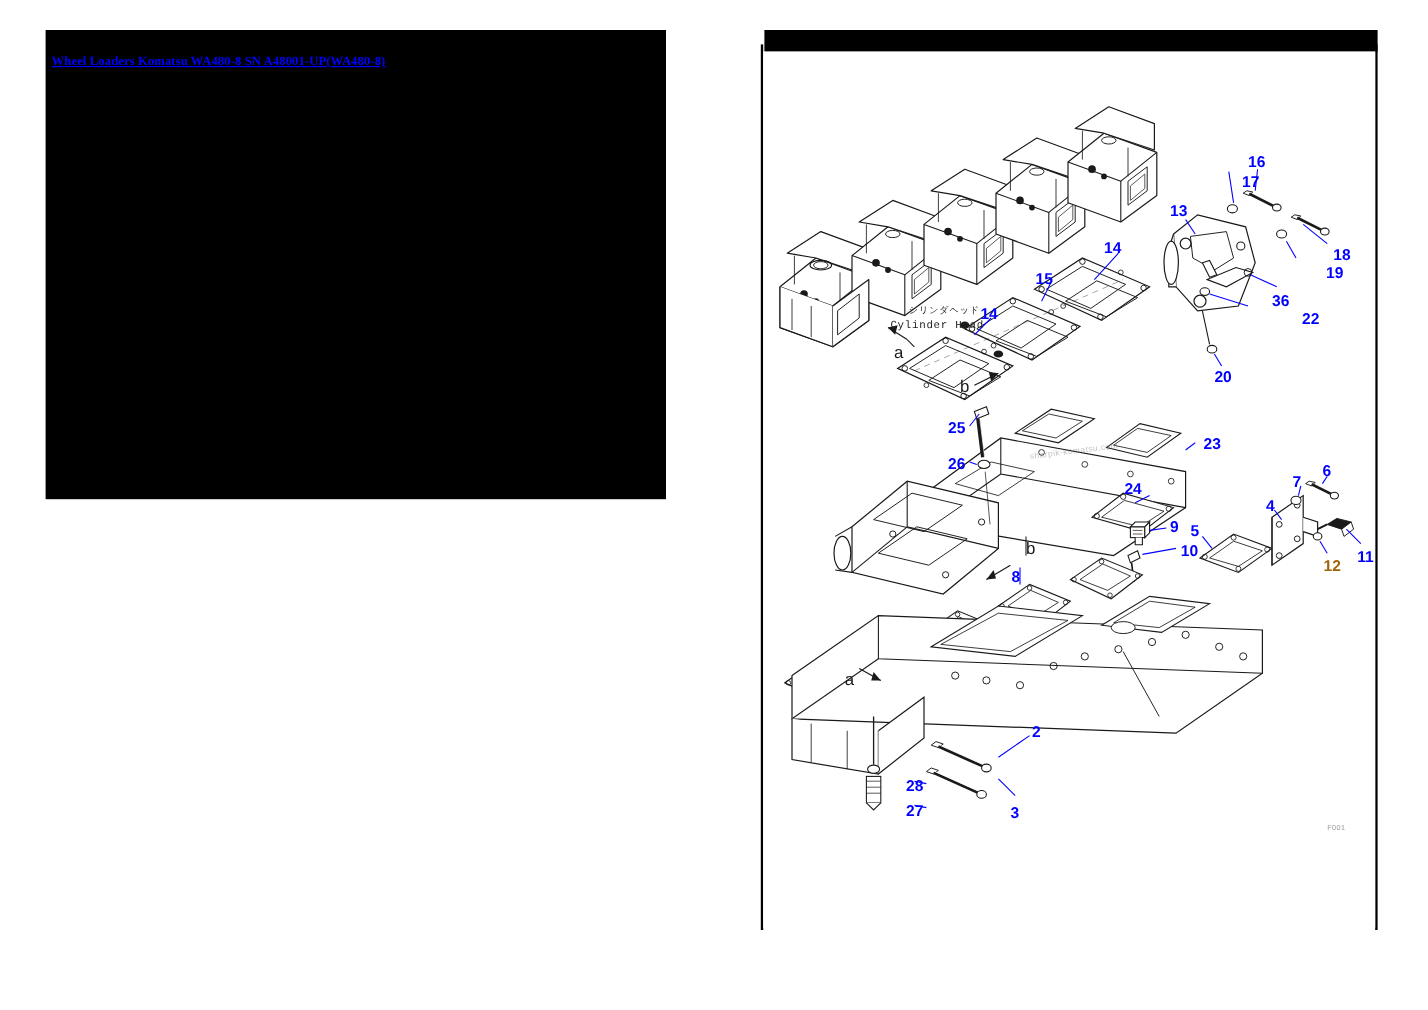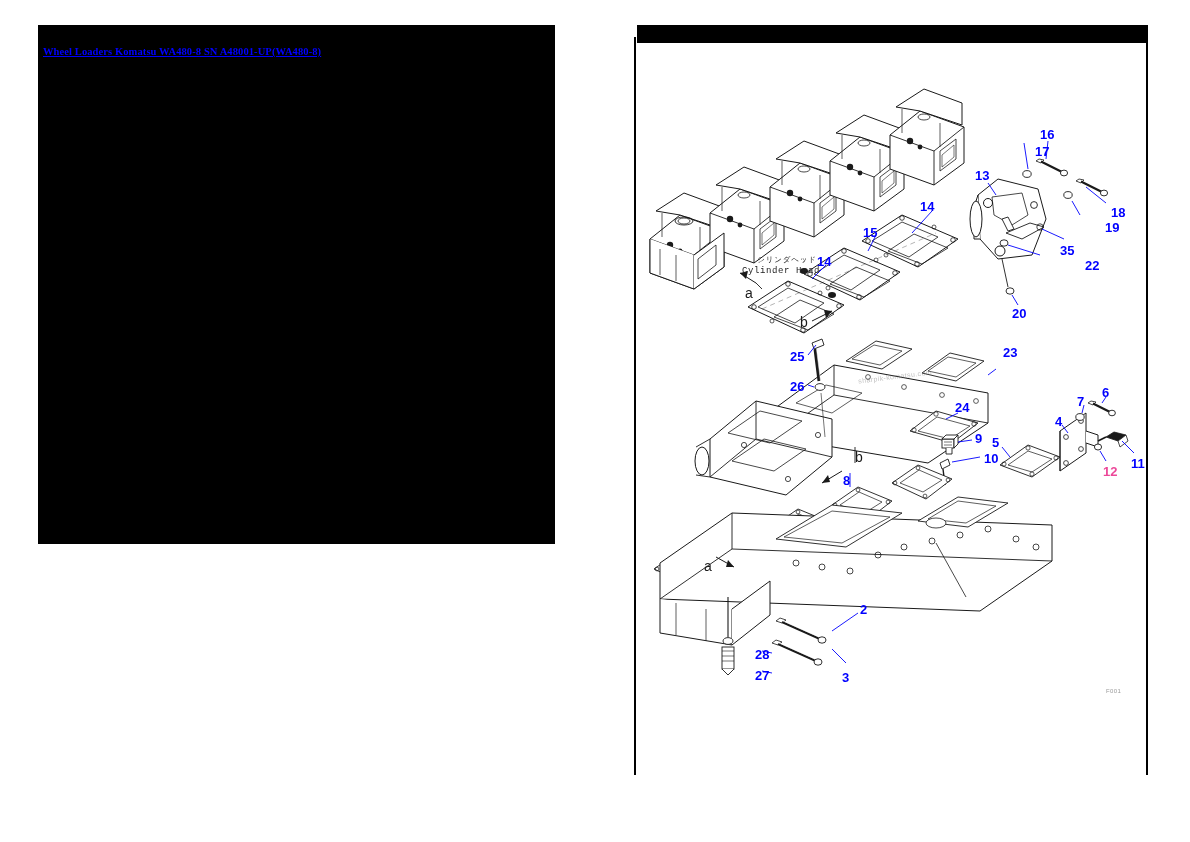--- a/index.html
+++ b/index.html
@@ -14,21 +14,21 @@
     overflow: hidden;
     font-family: "Liberation Sans", sans-serif;
   }
 
   
   #left-panel {
     position: absolute;
     left: 38px;
     top: 25px;
     width: 517px;
-    height: 519px;
+    height: 391px;
     background: #000000;
   }
   #catalog-title-link {
     position: absolute;
     left: 5px;
     top: 21px;
     color: #0000ff;
     text-decoration: underline;
     font-family: "Liberation Serif", serif;
     font-weight: bold;
@@ -457,34 +457,34 @@
         <div class="callout" style="left: 224px; top: 560px; color: rgb(0, 0, 255);">2</div>
         <div class="callout" style="left: 206px; top: 628px; color: rgb(0, 0, 255);">3</div>
         <div class="callout" style="left: 419px; top: 372px; color: rgb(0, 0, 255);">4</div>
         <div class="callout" style="left: 356px; top: 393px; color: rgb(0, 0, 255);">5</div>
         <div class="callout" style="left: 466px; top: 343px; color: rgb(0, 0, 255);">6</div>
         <div class="callout" style="left: 441px; top: 352px; color: rgb(0, 0, 255);">7</div>
         <div class="callout" style="left: 207px; top: 431px; color: rgb(0, 0, 255);">8</div>
         <div class="callout" style="left: 339px; top: 389px; color: rgb(0, 0, 255);">9</div>
         <div class="callout" style="left: 348px; top: 409px; color: rgb(0, 0, 255);">10</div>
         <div class="callout" style="left: 495px; top: 414px; color: rgb(0, 0, 255);">11</div>
-        <div class="callout" style="left: 467px; top: 422px; color: #ec4899; text-align: right;">12</div>
+        <div class="callout" style="left: 467px; top: 422px; color: #a16207; text-align: right;">12</div>
         <div class="callout" style="left: 339px; top: 126px; color: rgb(0, 0, 255);">13</div>
         <div class="callout" style="left: 181px; top: 212px; color: rgb(0, 0, 255);">14</div>
         <div class="callout" style="left: 284px; top: 157px; color: rgb(0, 0, 255);">14</div>
         <div class="callout" style="left: 227px; top: 183px; color: rgb(0, 0, 255);">15</div>
         <div class="callout" style="left: 404px; top: 85px; color: rgb(0, 0, 255);">16</div>
         <div class="callout" style="left: 375px; top: 102px; color: rgb(0, 0, 255); margin-left: 24px;">17</div>
         <div class="callout" style="left: 475px; top: 163px; color: rgb(0, 0, 255);">18</div>
         <div class="callout" style="left: 443px; top: 178px; color: rgb(0, 0, 255); margin-left: 26px;">19</div>
         <div class="callout" style="left: 376px; top: 264px; color: rgb(0, 0, 255);">20</div>
-        <div class="callout" style="left: 424px; top: 201px; color: rgb(0, 0, 255);">35</div>
+        <div class="callout" style="left: 424px; top: 201px; color: rgb(0, 0, 255);">36</div>
         <div class="callout" style="left: 401px; top: 216px; color: rgb(0, 0, 255); margin-left: 48px;">22</div>
-        <div class="callout" style="left: 367px; top: 303px; color: rgb(0, 0, 255);">23</div>
-        <div class="callout" style="left: 319px; top: 358px; color: rgb(0, 0, 255);">24</div>
+        <div class="callout" style="left: 367px; top: 320px; color: rgb(0, 0, 255);">23</div>
+        <div class="callout" style="left: 301px; top: 358px; color: rgb(0, 0, 255);">24</div>
         <div class="callout" style="left: 154px; top: 307px; color: rgb(0, 0, 255);">25</div>
         <div class="callout" style="left: 154px; top: 337px; color: rgb(0, 0, 255);">26</div>
         <div class="callout" style="left: 119px; top: 626px; color: rgb(0, 0, 255);">27</div>
         <div class="callout" style="left: 119px; top: 605px; color: rgb(0, 0, 255);">28</div>
         <div class="refmark" style="left: 109px; top: 243px; color: rgb(26, 26, 26);">a</div>
         <div class="refmark" style="left: 164px; top: 272px; color: rgb(26, 26, 26);">b</div>
         <div class="refmark" style="left: 219px; top: 407px; color: rgb(26, 26, 26);">b</div>
         <div class="refmark" style="left: 68px; top: 516px; color: rgb(26, 26, 26);">a</div>
       </div>
   </div>

